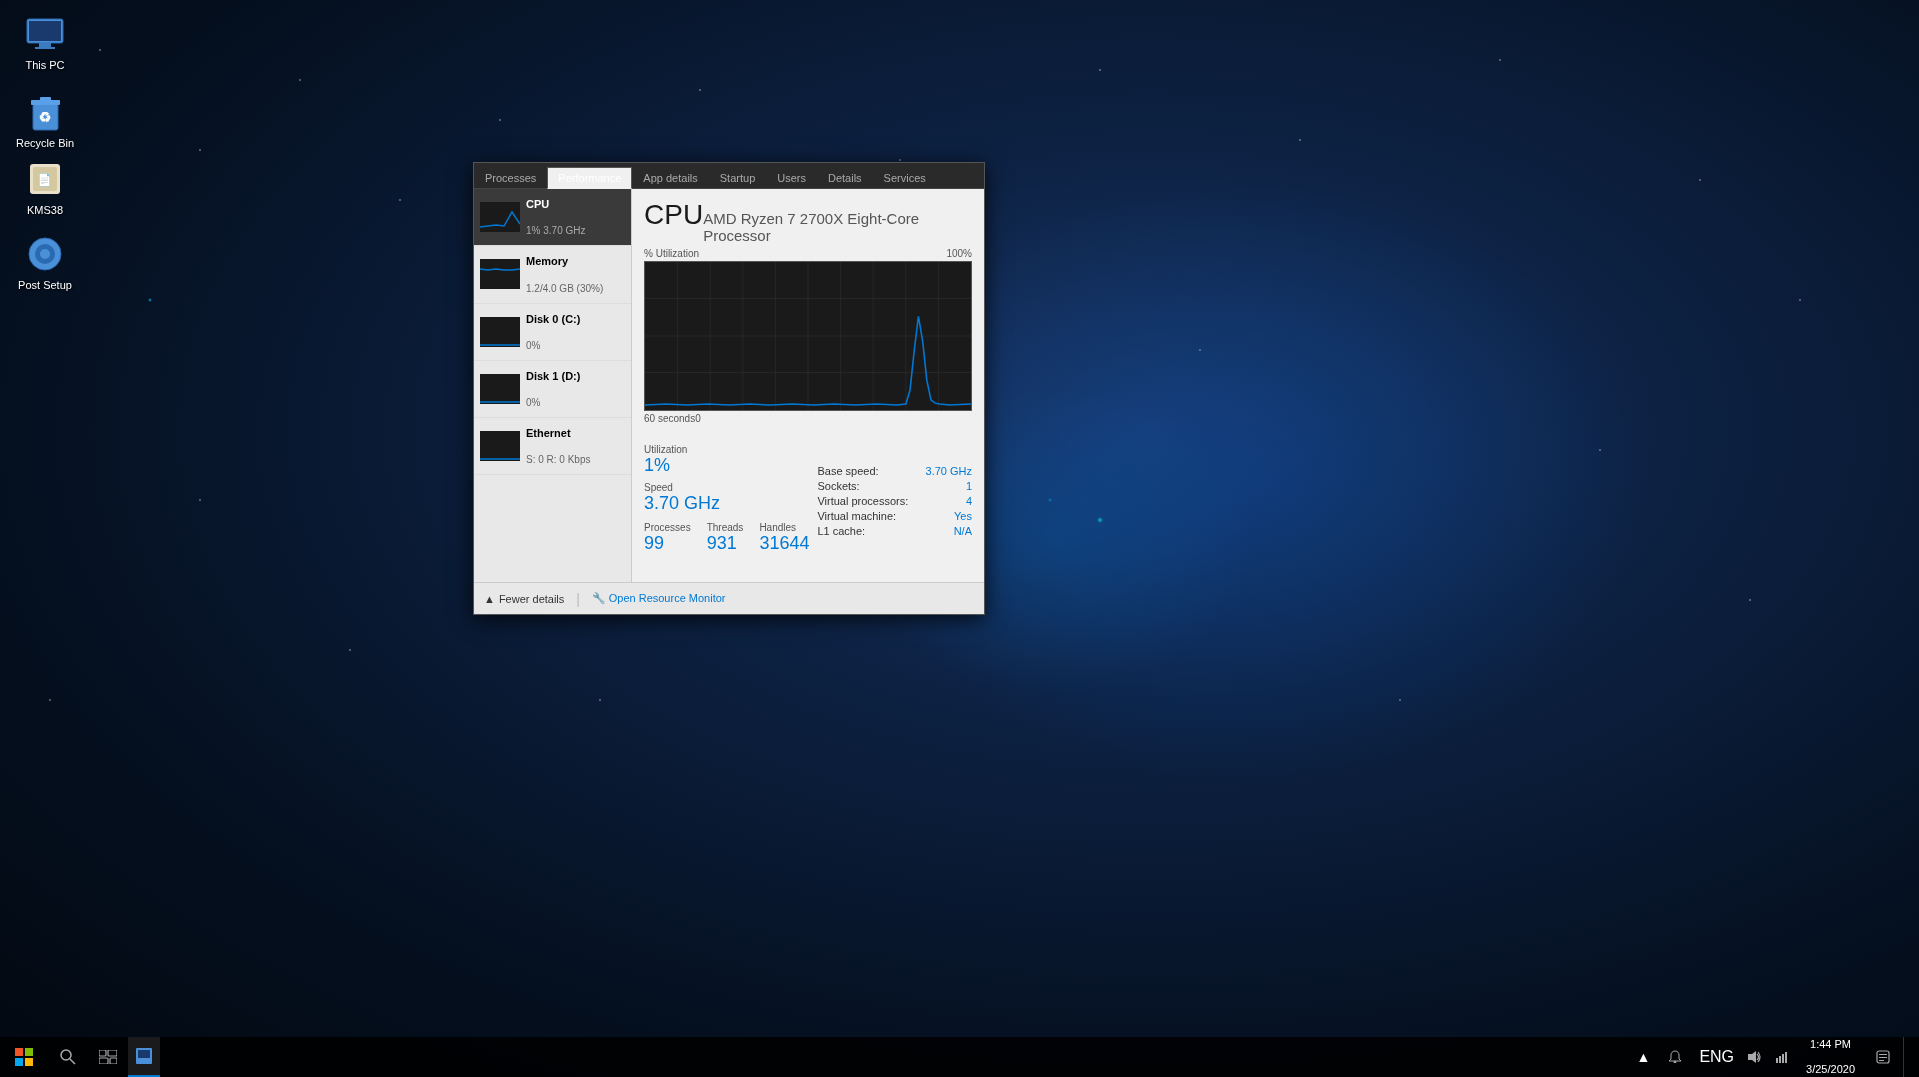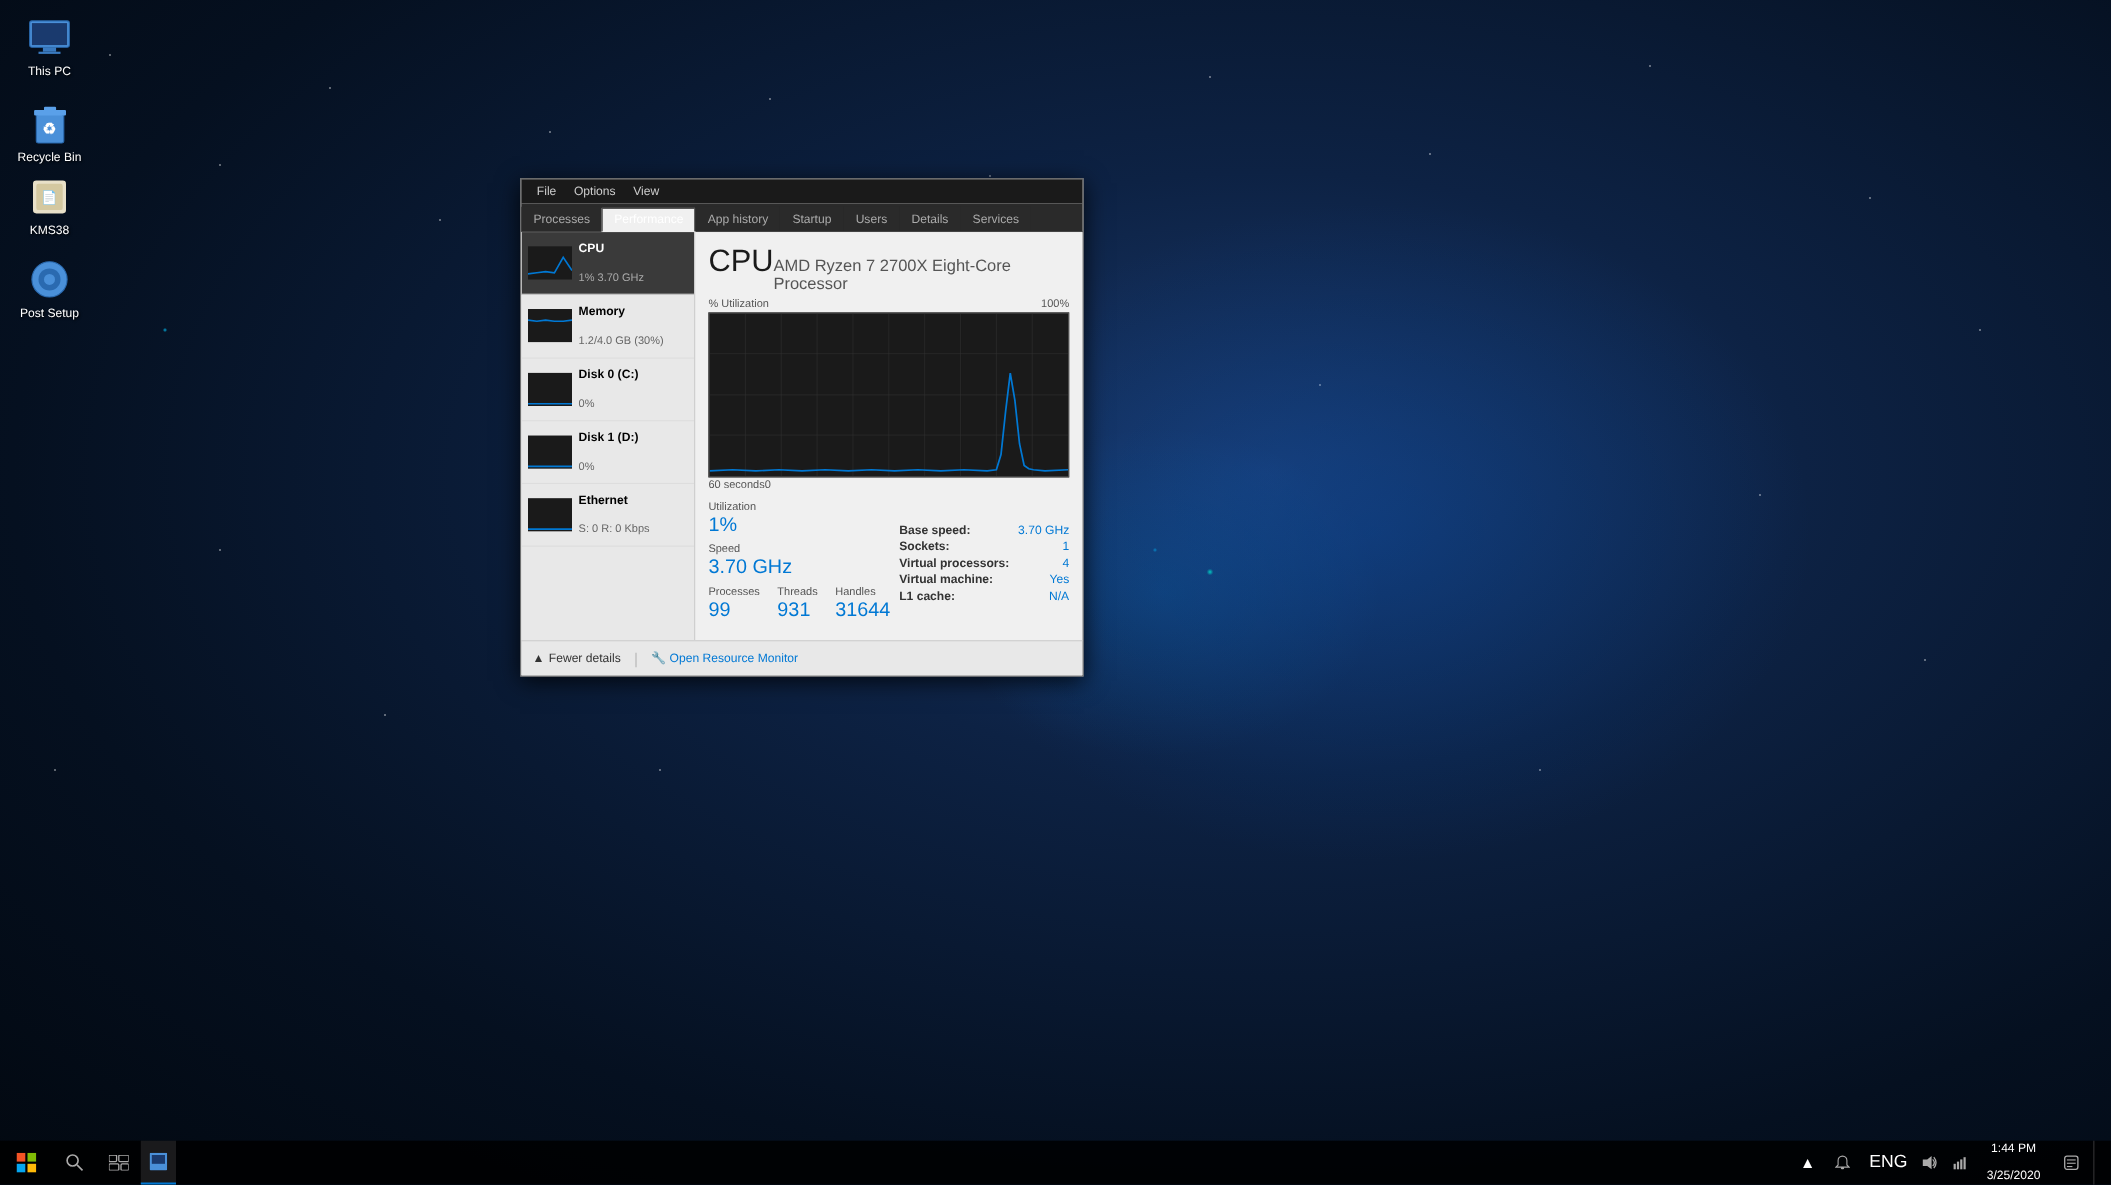--- a/index.html
+++ b/index.html
@@ -443,21 +443,21 @@
       color: #0078d4;
       line-height: 1.1;
     }
 
     .stat-inline {
       display: flex;
       justify-content: space-between;
       font-size: 11px;
       margin-bottom: 3px;
     }
-    .stat-inline-label { color: #333; font-weight: bold; }
+    .stat-inline-label { color: #333; }
     .stat-inline-value { color: #0078d4; }
 
     
     .tm-bottom {
       height: 32px;
       background: #e8e8e8;
       border-top: 1px solid #ccc;
       display: flex;
       align-items: center;
       padding: 0 10px;
@@ -532,30 +532,25 @@
         <circle cx="19" cy="19" r="10" fill="#2a6ab0"></circle>
         <circle cx="19" cy="19" r="5" fill="#4a90d9"></circle>
       </svg>
     </div>
     <span class="icon-label">Post Setup</span>
   </div>
 
   <div class="task-manager">
 
 
-    <div class="menu-bar">
-      <span class="menu-item">File</span>
-      <span class="menu-item">Options</span>
-      <span class="menu-item">View</span>
-    </div>
 
     <div class="tabs-bar">
       <div class="tab">Processes</div>
       <div class="tab active">Performance</div>
-      <div class="tab">App history</div>
+      <div class="tab">App details</div>
       <div class="tab">Startup</div>
       <div class="tab">Users</div>
       <div class="tab">Details</div>
       <div class="tab">Services</div>
     </div>
 
     <div class="tm-content">
 
       <div class="tm-sidebar">
 

